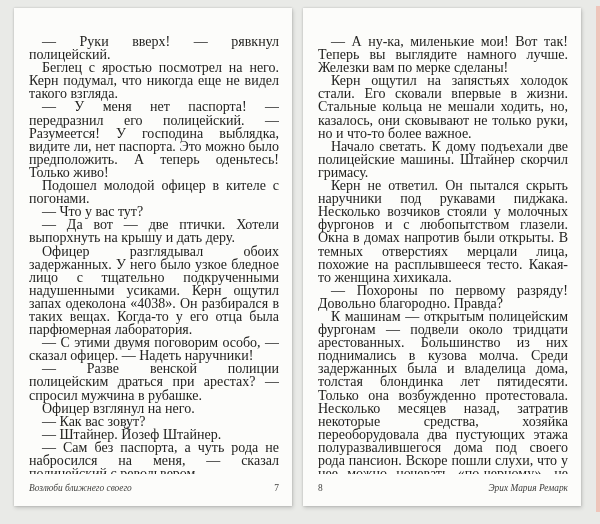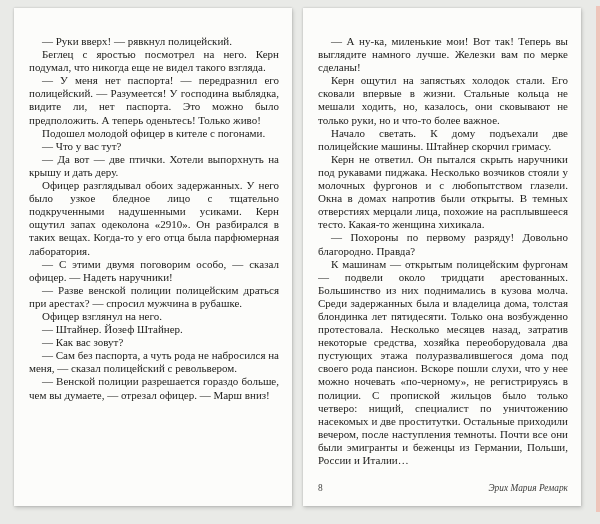--- a/index.html
+++ b/index.html
@@ -18,21 +18,21 @@
   .stage{position:relative;width:600px;height:524px;background:var(--bg);}
   .spread{position:absolute;left:14px;top:8px;display:flex;}
   .page{
     position:relative;width:278px;height:498px;background:var(--page);
     box-shadow:0 0 2px rgba(0,0,0,.18), 1px 2px 4px rgba(0,0,0,.16);
   }
   .gutter{width:11px;}
   .page-text{
     position:absolute;top:27px;left:15px;right:13px;bottom:32px;
     overflow:hidden;
-    font-size:11px;line-height:13.1px;color:var(--ink);
+    font-size:14px;line-height:13.1px;color:var(--ink);
     text-align:justify;
     hyphens:auto;-webkit-hyphens:auto;
   }
   .para{margin:0;text-indent:13px;}
   .page-footer{
     position:absolute;left:15px;right:13px;bottom:13px;
     display:flex;justify-content:space-between;align-items:baseline;
     font-size:9.4px;color:var(--muted);
   }
   .footer-title{font-style:italic;}
@@ -49,29 +49,33 @@
   <div class="spread">
 
     <div class="page">
       <div class="page-text" id="left-text">
           <p class="para">— Руки вверх! — рявкнул полицейский.</p>
           <p class="para">Беглец с яростью посмотрел на него. Керн подумал, что никогда еще не видел такого взгляда.</p>
           <p class="para">— У меня нет паспорта! — передразнил его полицейский. — Разумеется! У господина выблядка, видите ли, нет паспорта. Это можно было предположить. А теперь оденьтесь! Только живо!</p>
           <p class="para">Подошел молодой офицер в кителе с погонами.</p>
           <p class="para">— Что у вас тут?</p>
           <p class="para">— Да вот — две птички. Хотели выпорхнуть на крышу и дать деру.</p>
-          <p class="para">Офицер разглядывал обоих задержанных. У него было узкое бледное лицо с тщательно подкрученными надушенными усиками. Керн ощутил запах одеколона «2910». Он разбирался в таких вещах. Когда-то у его отца была парфюмерная лаборатория.</p>
+          <p class="para">Офицер разглядывал обоих задержанных. У него было узкое бледное лицо с тщательно подкрученными надушенными усиками. Керн ощутил запах одеколона «4038». Он разбирался в таких вещах. Когда-то у его отца была парфюмерная лаборатория.</p>
           <p class="para">— С этими двумя поговорим особо, — сказал офицер. — Надеть наручники!</p>
           <p class="para">— Разве венской полиции полицейским драться при арестах? — спросил мужчина в рубашке.</p>
           <p class="para">Офицер взглянул на него.</p>
+          <p class="para">— Как вас зовут?</p>
           <p class="para">— Штайнер. Йозеф Штайнер.</p>
-          <p class="para">— Как вас зовут?</p>
           <p class="para">— Сам без паспорта, а чуть рода не набросился на меня, — сказал полицейский с револьвером.</p>
           <p class="para">— Венской полиции разрешается гораздо больше, чем вы думаете, — отрезал офицер. — Марш вниз!</p>
         </div>
+      <div class="page-footer">
+        <span class="footer-title">Возлюби ближнего своего</span>
+        <span class="footer-num">7</span>
+      </div>
     </div>
 
     <div class="gutter"></div>
 
     <div class="page">
       <div class="page-text" id="right-text">
           <p class="para">— А ну-ка, миленькие мои! Вот так! Теперь вы выглядите намного лучше. Железки вам по мерке сделаны!</p>
           <p class="para">Керн ощутил на запястьях холодок стали. Его сковали впервые в жизни. Стальные кольца не мешали ходить, но, казалось, они сковывают не только руки, но и что-то более важное.</p>
           <p class="para">Начало светать. К дому подъехали две полицейские машины. Штайнер скорчил гримасу.</p>
           <p class="para">Керн не ответил. Он пытался скрыть наручники под рукавами пиджака. Несколько возчиков стояли у молочных фургонов и с любопытством глазели. Окна в домах напротив были открыты. В темных отверстиях мерцали лица, похожие на расплывшееся тесто. Какая-то женщина хихикала.</p>

